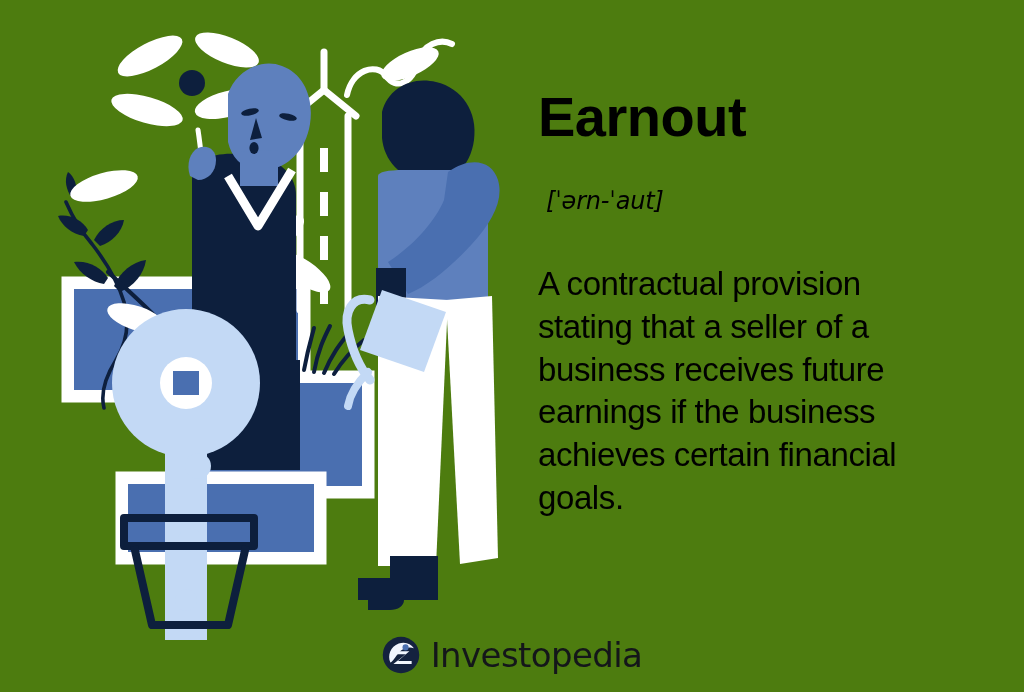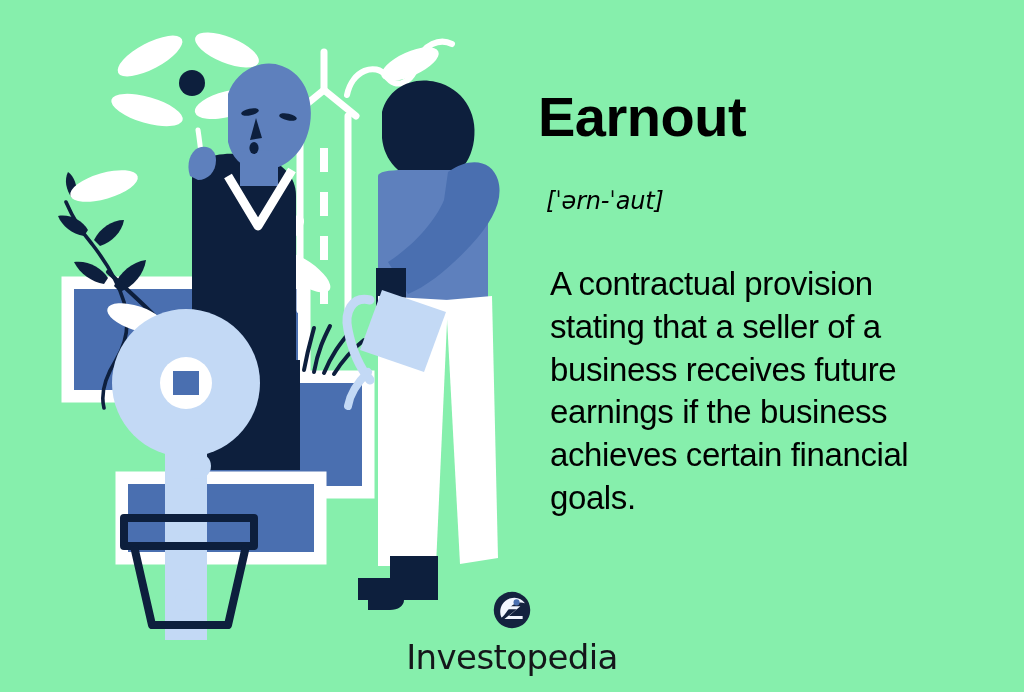--- a/index.html
+++ b/index.html
@@ -11,21 +11,21 @@
     width: 1024px;
     height: 692px;
     overflow: hidden;
     font-family: "Liberation Sans", sans-serif;
   }
 
   #card {
     position: relative;
     width: 1024px;
     height: 692px;
-    background: #86efac;
+    background: #4d7c0f;
     overflow: hidden;
   }
 
   
   #illustration {
     position: absolute;
     left: 0;
     top: 0;
     width: 530px;
     height: 640px;
@@ -64,37 +64,36 @@
     padding: 0;
     margin-top: 40px;
     letter-spacing: -0.2px;
   }
 
   #definition {
     font-family: "Liberation Sans", sans-serif;
     font-size: 33px;
     line-height: 1.30;
     color: #000000;
-    margin: 12px;
+    margin: 0;
     padding: 0;
     margin-top: 48px;
     letter-spacing: -0.4px;
   }
 
   
   #brand-footer {
     position: absolute;
     left: 0;
     right: 0;
     bottom: 18px;
     display: flex;
     align-items: center;
     justify-content: center;
     gap: 11px;
-    flex-direction: column;
   }
   #brand-mark {
     width: 38px;
     height: 38px;
     flex: 0 0 auto;
   }
   #brand-wordmark {
     font-family: "DejaVu Sans", sans-serif;
     font-size: 34px;
     font-weight: normal;

